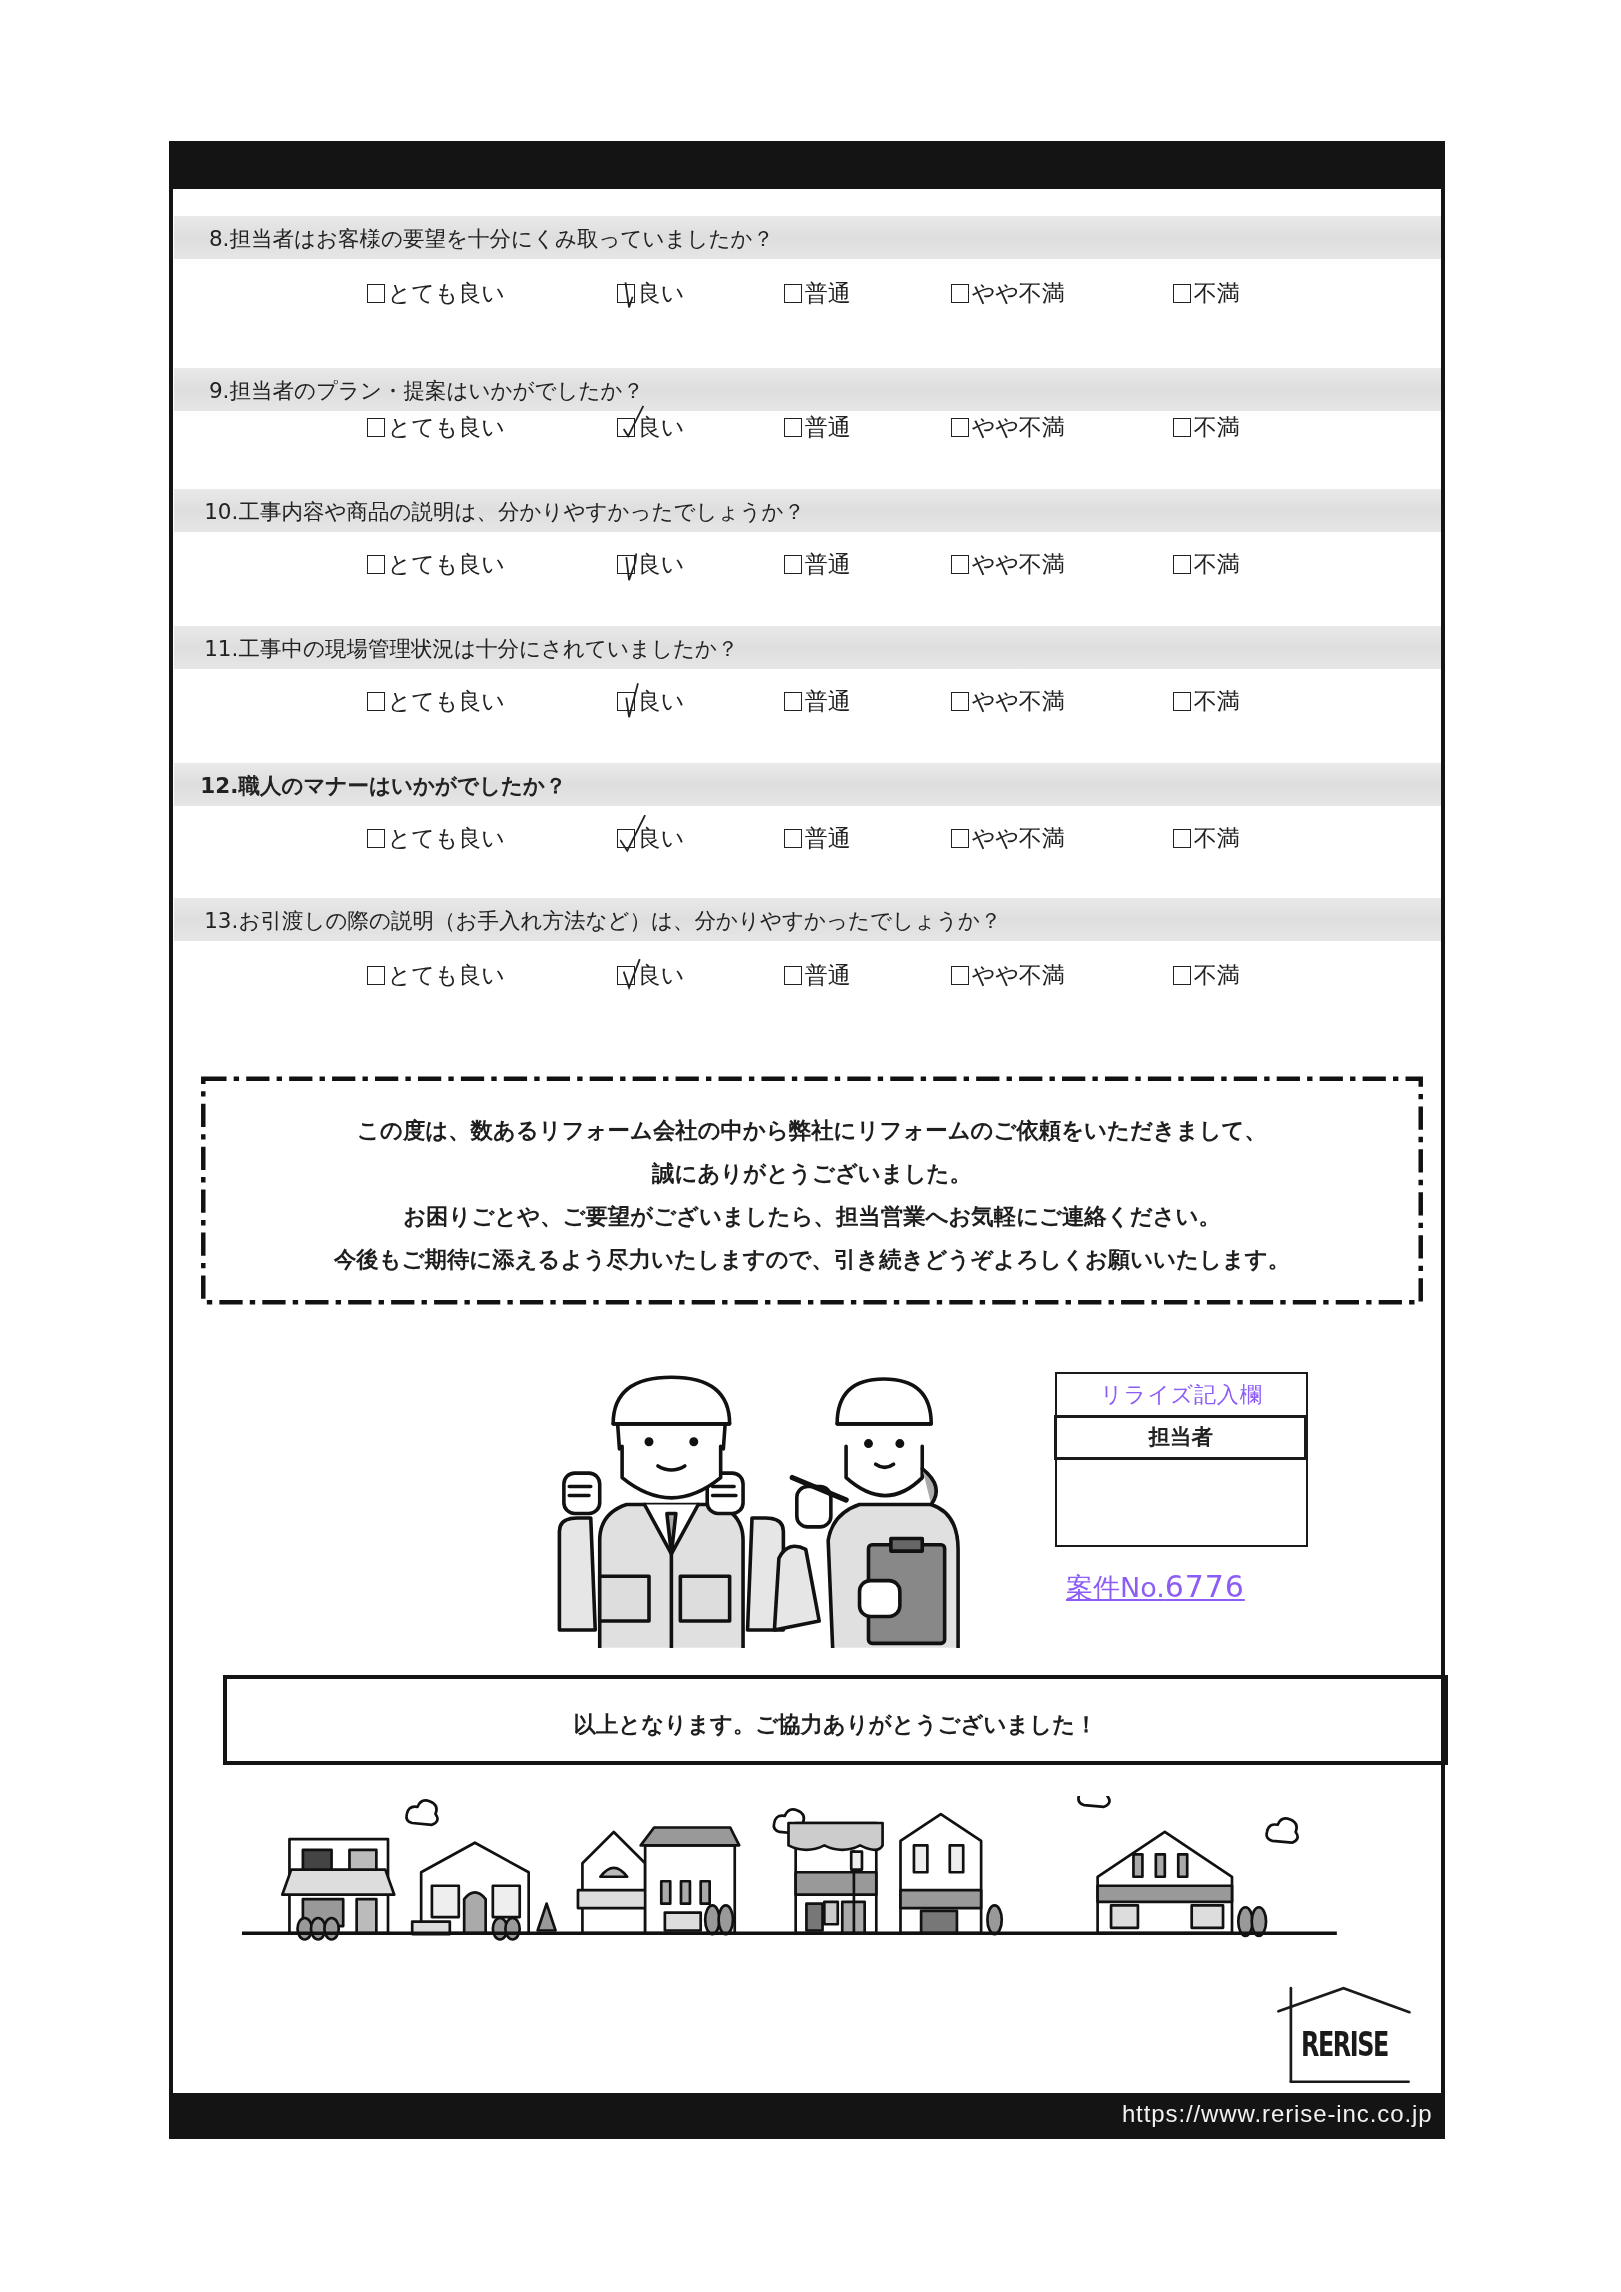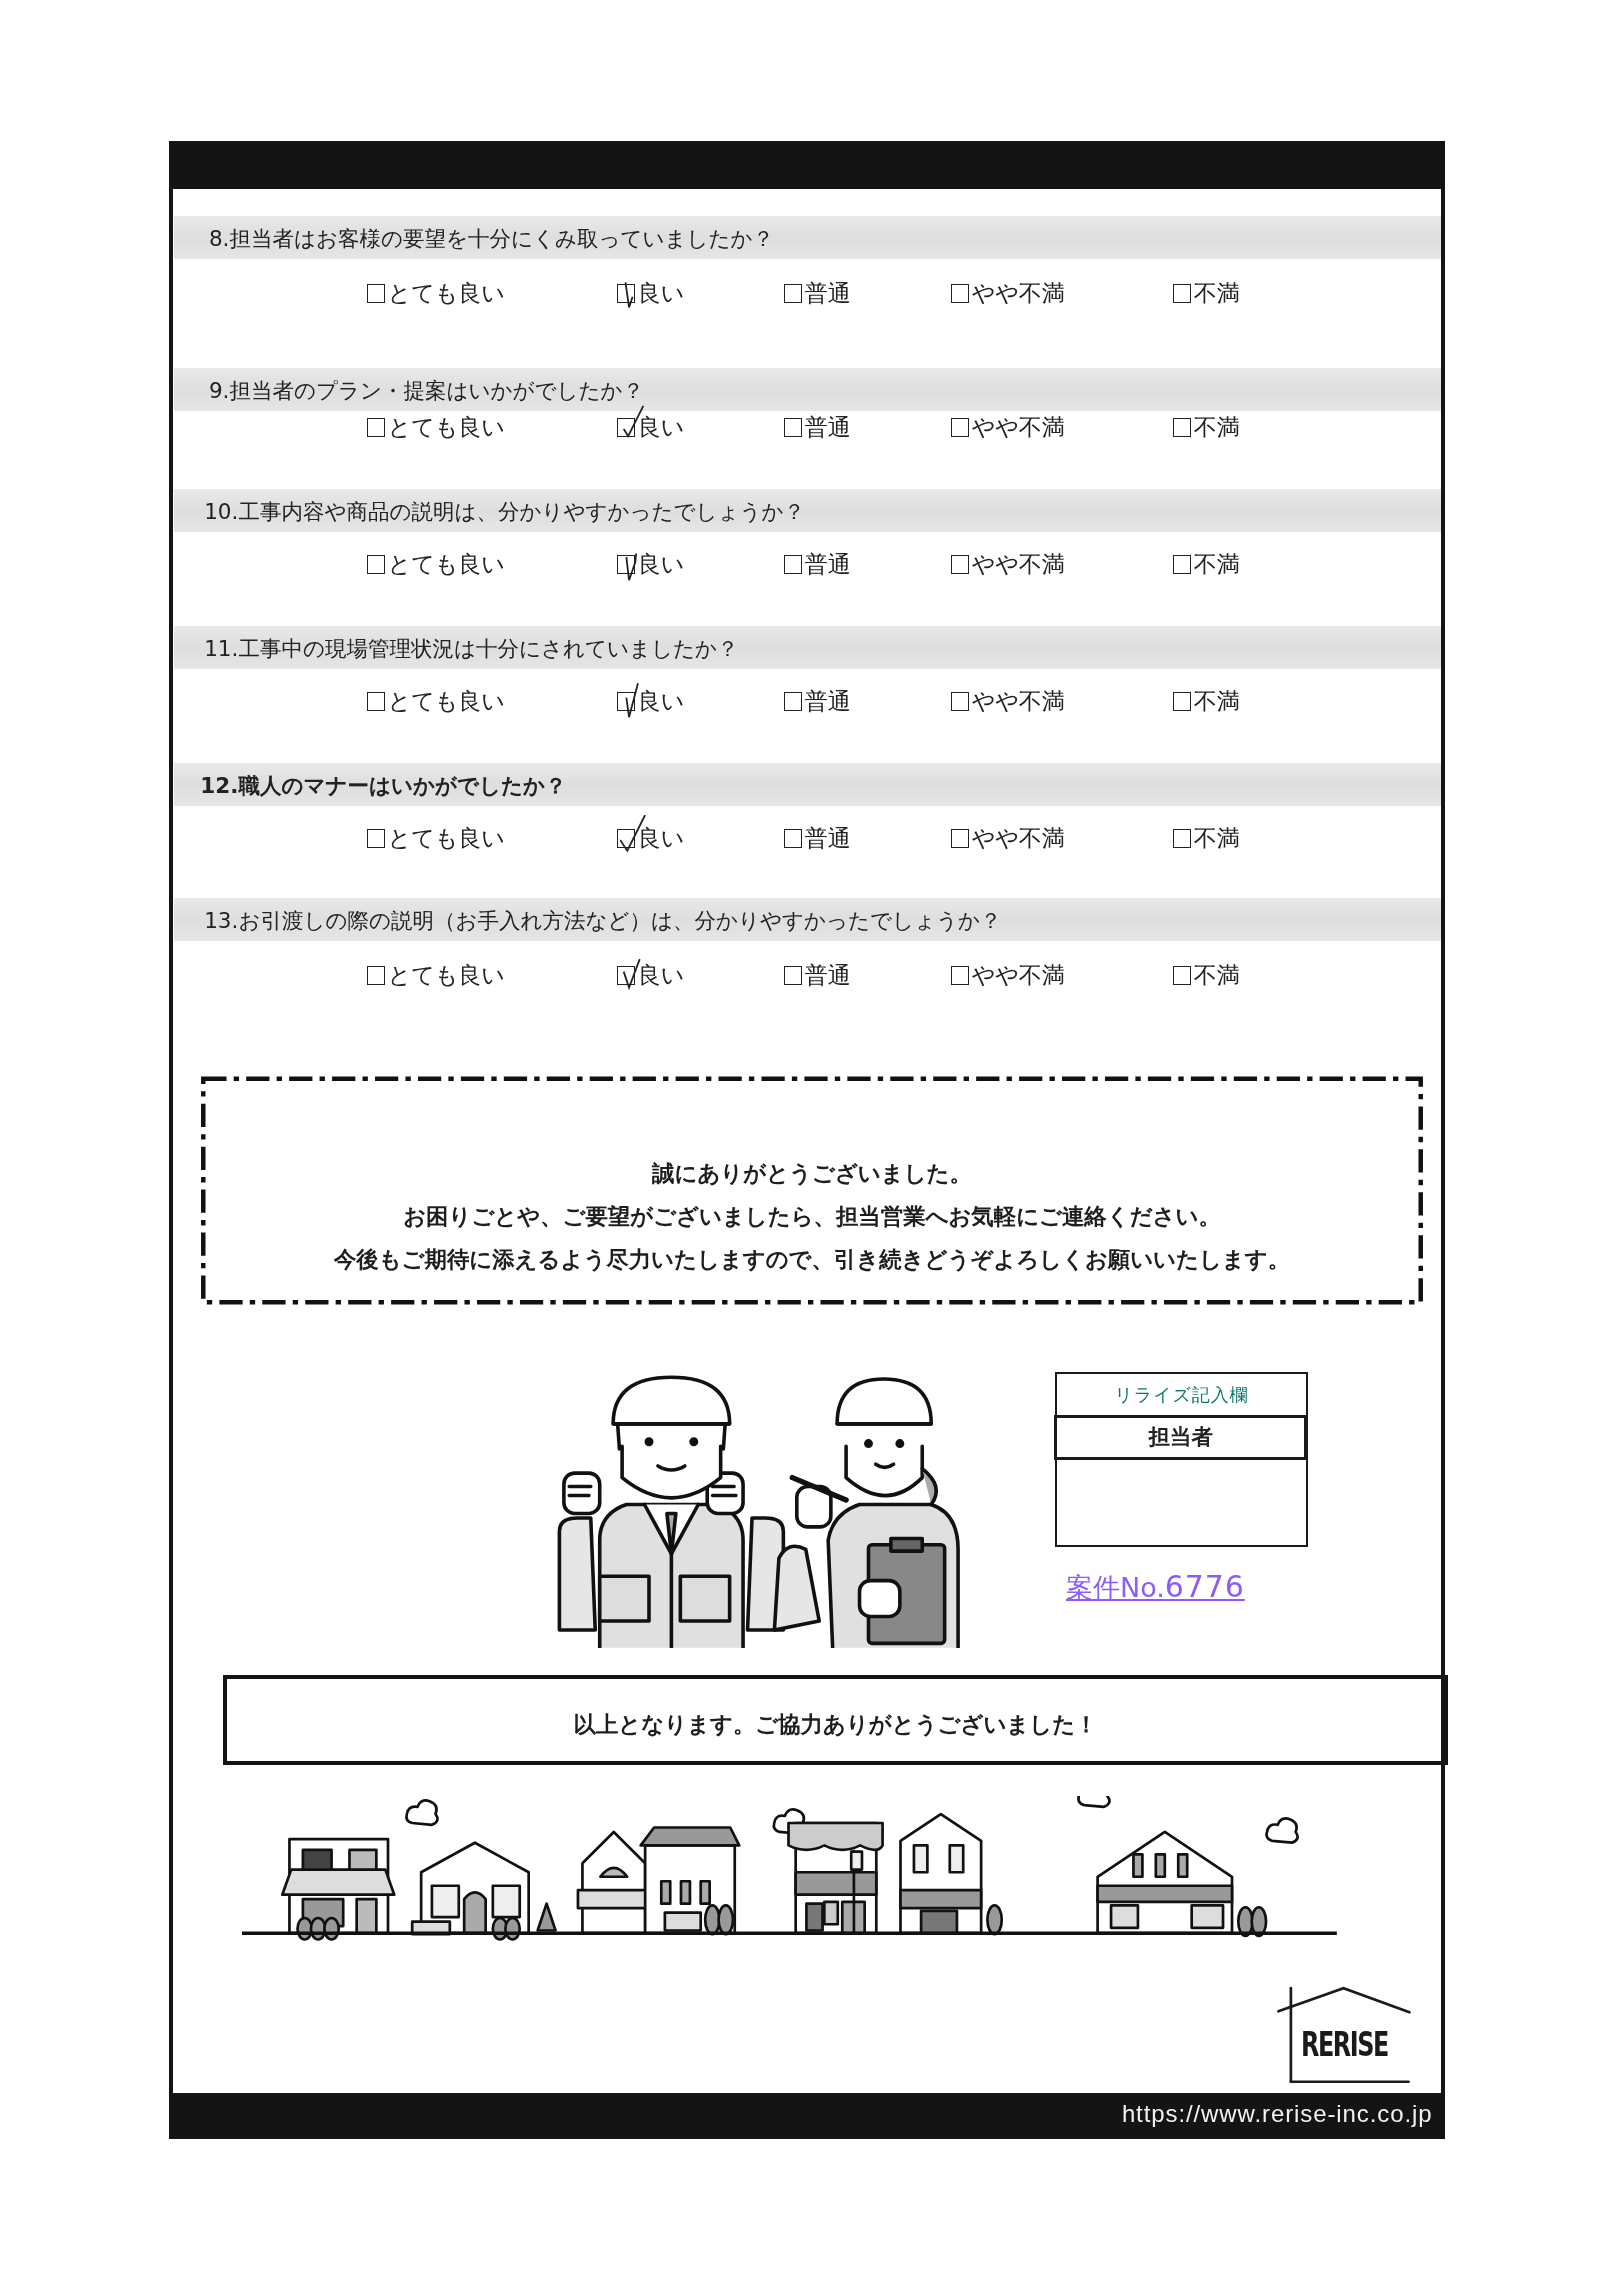--- a/index.html
+++ b/index.html
@@ -19,21 +19,21 @@
   .qnum.wide { width:59px; }
   .opt { position:absolute; font-size:23px; white-space:nowrap; color:#222; display:flex; align-items:center; }
   .box { display:inline-block; width:18px; height:19.7px; border:1.8px solid #222; box-sizing:border-box; margin-right:2.7px; position:relative; }
   .check { position:absolute; left:1.8px; top:-14.3px; width:27px; height:41px; pointer-events:none; }
   .dashbox { position:absolute; left:200px; top:1076px; width:1224px; height:229px; box-sizing:border-box; }
   .dashbox svg { position:absolute; left:0; top:0; }
   .msg { position:absolute; left:0; width:100%; text-align:center; font-size:22.4px; font-weight:bold; color:#1e1e1e; white-space:nowrap; }
   .closing { position:absolute; left:199px; top:1675px; width:1225px; height:90px; border:4.5px solid #141414; box-sizing:border-box;margin-left:24px; }
   .closing .t { position:absolute; left:0; width:100%; top:29.6px; text-align:center; font-size:22.4px; font-weight:bold; color:#1e1e1e; }
   .staff { position:absolute; left:1055px; top:1372px; width:253px; height:175px; box-sizing:border-box; border:2.7px solid #1a1a1a; }
-  .staff .r1 { position:absolute; left:0; top:0; width:100%; height:41px; text-align:center; font-size:18px; line-height:41px; color:#0f766e; letter-spacing:0.9px; }
+  .staff .r1 { position:absolute; left:0; top:0; width:100%; height:41px; text-align:center; font-size:22px; line-height:41px; color:#8b5cf6; letter-spacing:0.9px; }
   .staff .r2 { position:absolute; left:-2.7px; top:41px; width:253px; height:45px; border:3.6px solid #1a1a1a; box-sizing:border-box; text-align:center; font-size:21.5px; line-height:38px; font-weight:bold; color:#222; }
   .staff .r3 { position:absolute; left:0; top:86px; width:100%; height:83px; text-align:center; font-size:45px; line-height:83px; color:#111; }
   .caseno { position:absolute; left:1066px; top:1569px; font-size:27px; color:#8b5cf6; white-space:nowrap;text-decoration:underline; }
   .caseno .num { font-size:30px; letter-spacing:0.9px; }
   .logo { position:absolute; left:1272px; top:1981px; width:143px; height:107px; }
   .logo .word { position:absolute; left:29px; top:43px; font-family:"DejaVu Sans Condensed","DejaVu Sans", sans-serif; font-weight:bold; font-size:34px; letter-spacing:-1.8px; color:#1a1a1a; transform:scaleX(0.78); transform-origin:left top; }
 </style>
 </head>
 <body>
 
@@ -220,20 +220,21 @@
         <span class="box"></span>
         <span>不満</span>
       </div>
   </div>
 </div>
 
 <div class="dashbox">
   <svg width="1224" height="229" viewBox="0 0 1367 256">
     <rect x="3" y="3" width="1361" height="250" fill="none" stroke="#111" stroke-width="5" stroke-dasharray="26 8 6 8"></rect>
   </svg>
+  <div class="msg" style="top:39px;">この度は、数あるリフォーム会社の中から弊社にリフォームのご依頼をいただきまして、</div>
   <div class="msg" style="top:125px;">お困りごとや、ご要望がございましたら、担当営業へお気軽にご連絡ください。</div>
   <div class="msg" style="top:82px;">誠にありがとうございました。</div>
   <div class="msg" style="top:168px;">今後もご期待に添えるよう尽力いたしますので、引き続きどうぞよろしくお願いいたします。</div>
 </div>
 
 <svg class="abs" style="left:537px;top:1361px;" width="439" height="287" viewBox="0 0 490 320">
   <g stroke="#111" stroke-width="4" fill="none" stroke-linejoin="round" stroke-linecap="round">
 
     <path d="M70 320 L70 200 Q70 170 100 160 L200 160 Q230 170 230 200 L230 320" fill="#e0e0e0"></path>
     <path d="M25 300 L25 190 Q25 175 45 175 L60 175 L65 300 Z" fill="#e6e6e6"></path>

